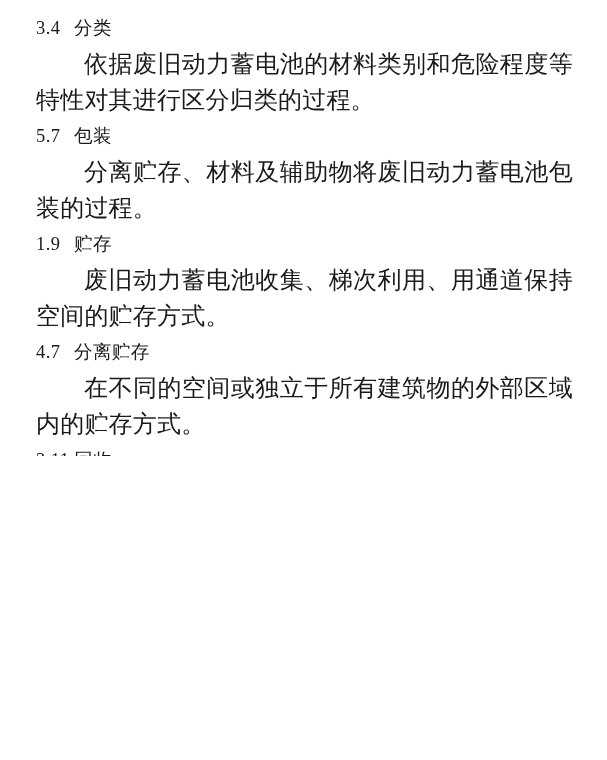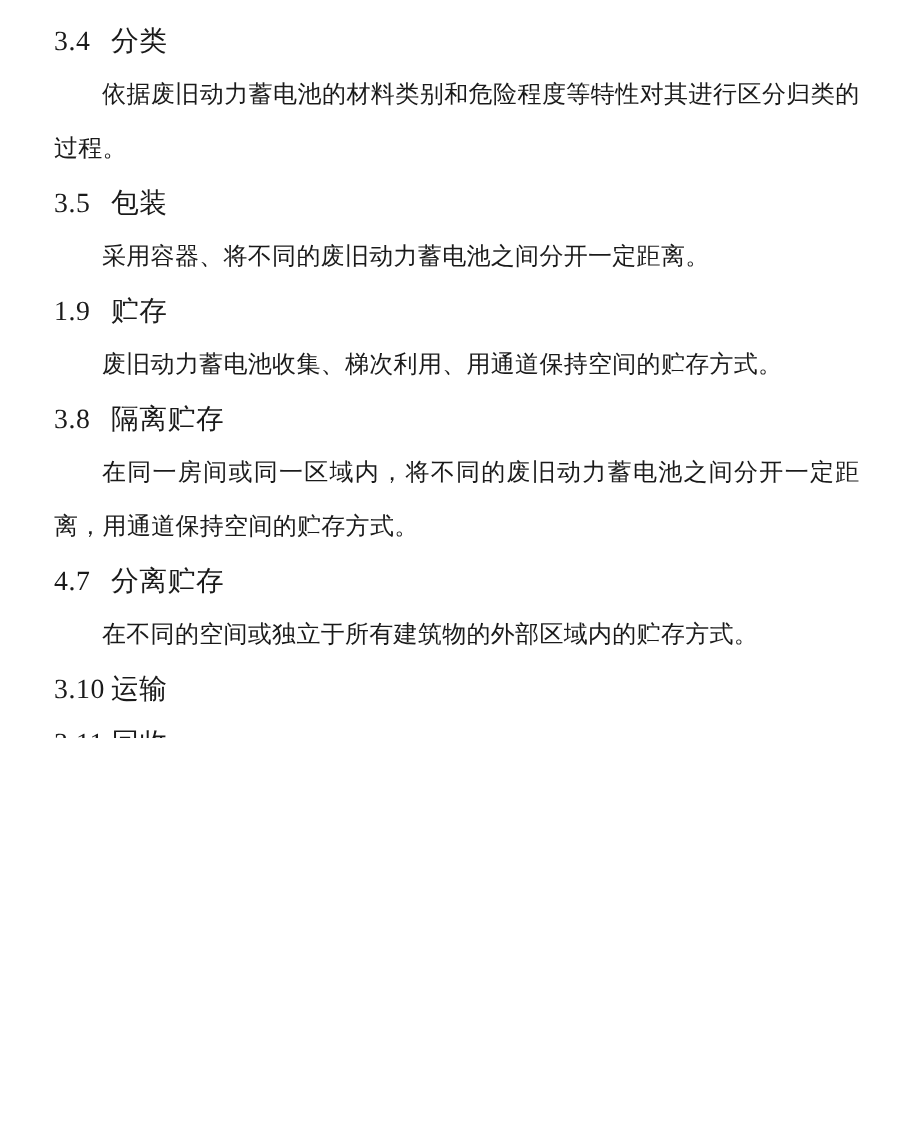--- a/index.html
+++ b/index.html
@@ -31,21 +31,21 @@
     white-space: nowrap;
   }
   .heading .num {
     display: inline-block;
     min-width: 38px;
   }
   .heading .title {
     display: inline-block;
   }
   .para {
-    font-size: 16px;
+    font-size: 24px;
     line-height: 36px;
     text-indent: 2em;
     text-align: justify;
     text-justify: inter-ideograph;
     letter-spacing: 0.2px;
     margin: 0;
   }
   .trailing {
     font-size: 18.5px;
     line-height: 36px;
@@ -62,48 +62,39 @@
 
   <div class="entry">
     <div class="heading">
       <span class="num">3.4</span><span class="title">分类</span>
     </div>
     <p class="para">依据废旧动力蓄电池的材料类别和危险程度等特性对其进行区分归类的过程。</p>
   </div>
 
   <div class="entry">
     <div class="heading">
-      <span class="num">3.5</span><span class="title">包装</span>
+      <span class="num">5.7</span><span class="title">包装</span>
     </div>
-    <p class="para">采用容器、将不同的废旧动力蓄电池之间分开一定距离。</p>
+    <p class="para">分离贮存、材料及辅助物将废旧动力蓄电池包装的过程。</p>
   </div>
 
   <div class="entry">
     <div class="heading">
       <span class="num">1.9</span><span class="title">贮存</span>
     </div>
     <p class="para">废旧动力蓄电池收集、梯次利用、用通道保持空间的贮存方式。</p>
   </div>
 
 
-  <div class="entry">
-    <div class="heading">
-      <span class="num">3.8</span><span class="title">隔离贮存</span>
-    </div>
-    <p class="para">在同一房间或同一区域内，将不同的废旧动力蓄电池之间分开一定距离，用通道保持空间的贮存方式。</p>
-  </div>
 
   <div class="entry">
     <div class="heading">
       <span class="num">4.7</span><span class="title">分离贮存</span>
     </div>
     <p class="para">在不同的空间或独立于所有建筑物的外部区域内的贮存方式。</p>
   </div>
 
   <div class="entry">
-    <div class="heading">
-      <span class="num">3.10</span><span class="title">运输</span>
-    </div>
   </div>
 
   <div class="trailing">3.11  回收</div>
 
 </div>
 
 </body></html>

